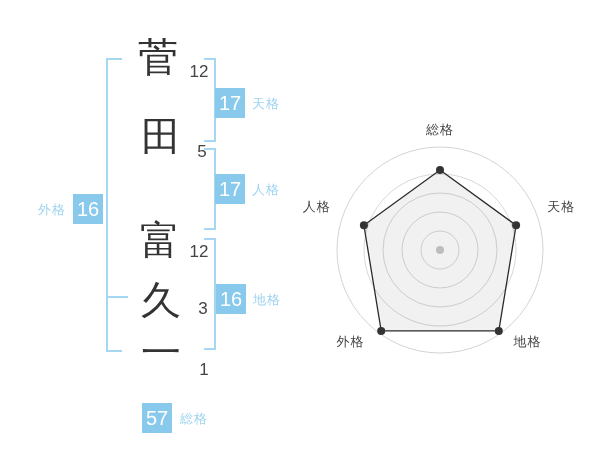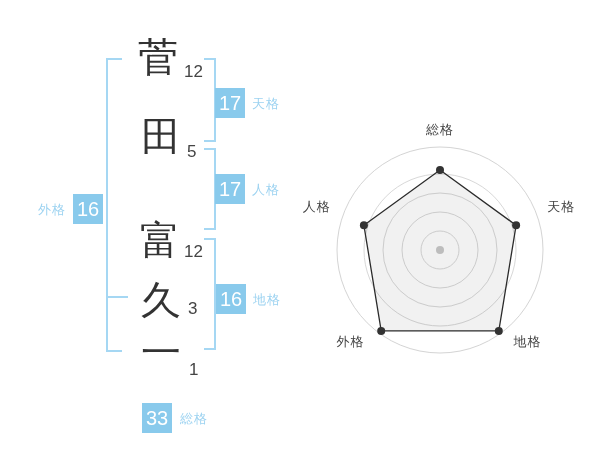--- a/index.html
+++ b/index.html
@@ -11,21 +11,21 @@
   .kanji{
     position:absolute;width:44px;text-align:center;
     font-size:40px;line-height:40px;color:#333;font-weight:500;
   }
   .kanji.c0{left:136px;top:37px;}
   .kanji.c1{left:139px;top:116px;}
   .kanji.c2{left:138px;top:220px;}
   .kanji.c3{left:139px;top:280px;}
   .kanji.c4{left:139px;top:332px;}
   .strokes{
-    position:absolute;width:30px;text-align:left;
+    position:absolute;width:30px;text-align:center;
     font-size:17px;line-height:17px;color:#444;
   }
   .strokes.s0{left:184px;top:63px;}
   .strokes.s1{left:187px;top:143px;}
   .strokes.s2{left:184px;top:243px;}
   .strokes.s3{left:188px;top:300px;}
   .strokes.s4{left:189px;top:361px;}
   
   .bk{position:absolute;background:#a5d7f3;}
   .bk-left-v   {left:106px;top:58px;width:2px;height:294px;}
@@ -104,21 +104,21 @@
 
   <div class="score-box box-jinkaku">17</div>
   <div class="score-label lab-jinkaku">人格</div>
 
   <div class="score-box box-chikaku">16</div>
   <div class="score-label lab-chikaku">地格</div>
 
   <div class="score-box box-gaikaku">16</div>
   <div class="score-label lab-gaikaku">外格</div>
 
-  <div class="score-box box-soukaku">33</div>
+  <div class="score-box box-soukaku">57</div>
   <div class="score-label lab-soukaku">総格</div>
 
   <div id="radar-wrap">
     <svg id="radar-svg" width="270" height="250" viewBox="0 0 270 250">
         <circle cx="130" cy="140" r="19" fill="none" stroke="#d8d8d8" stroke-width="1"></circle>
         <circle cx="130" cy="140" r="38" fill="none" stroke="#d8d8d8" stroke-width="1"></circle>
         <circle cx="130" cy="140" r="57" fill="none" stroke="#d8d8d8" stroke-width="1"></circle>
         <circle cx="130" cy="140" r="76" fill="none" stroke="#d8d8d8" stroke-width="1"></circle>
         <circle cx="130" cy="140" r="103" fill="none" stroke="#d4d4d4" stroke-width="1"></circle>
         <polygon points="130.0,60.0 206.1,115.3 188.8,220.9 71.2,220.9 53.9,115.3" fill="rgba(0,0,0,0.055)" stroke="#2b2b2b" stroke-width="1.3"></polygon>

